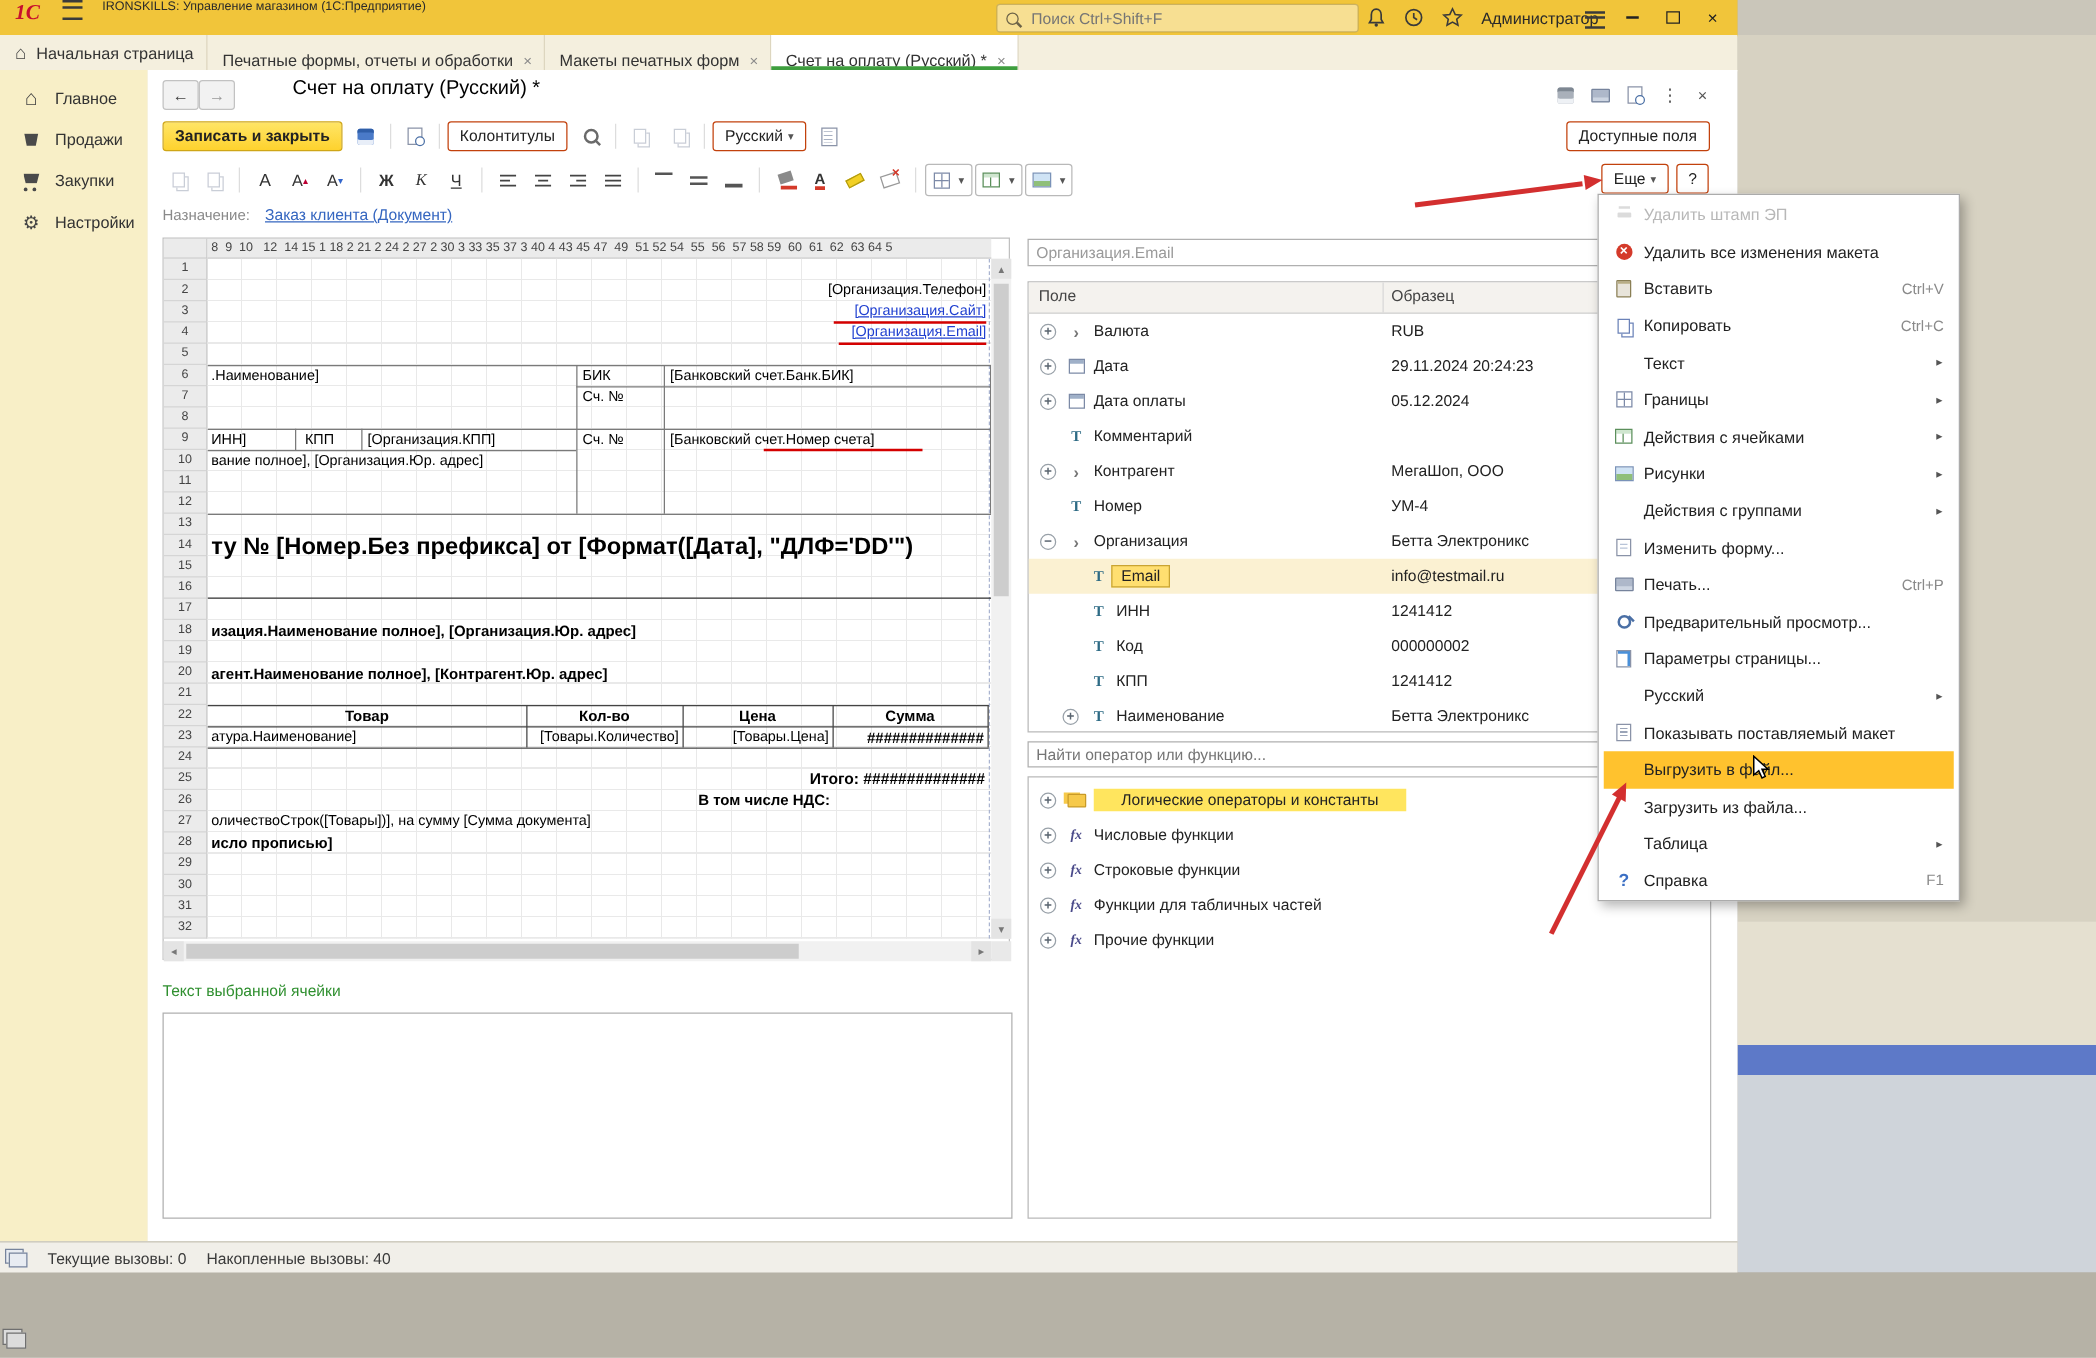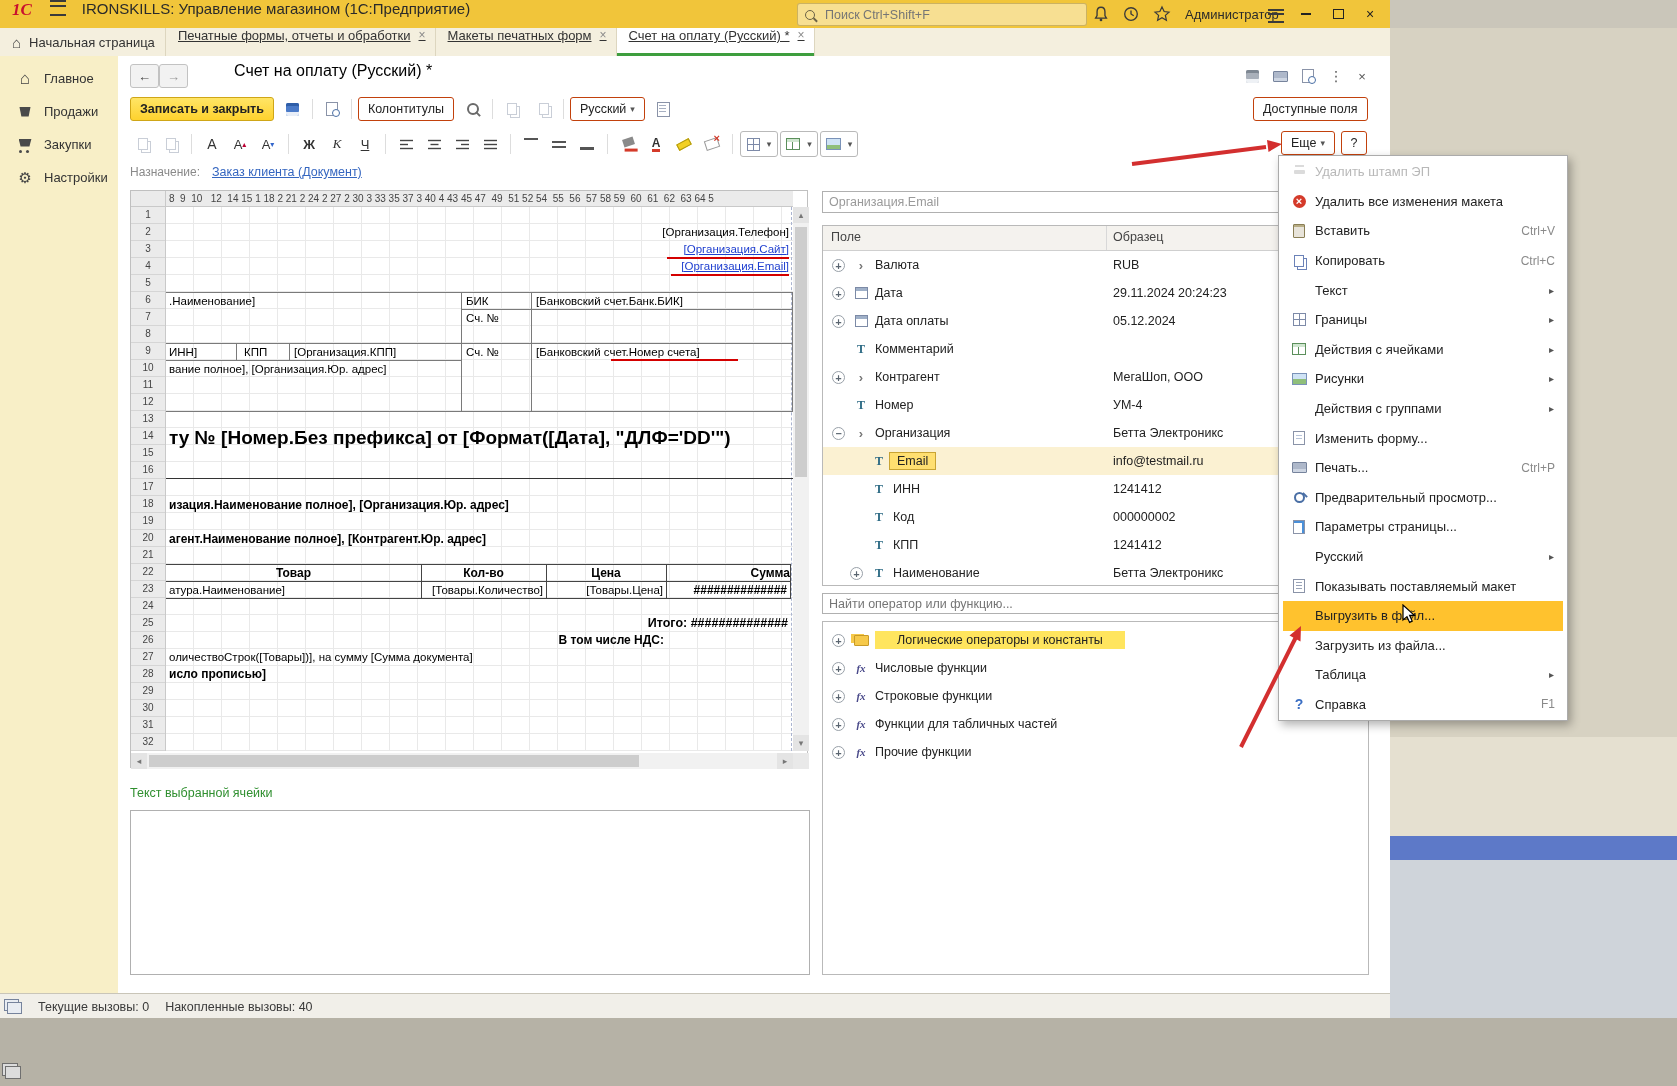--- a/index.html
+++ b/index.html
@@ -5,39 +5,39 @@
   html,body{margin:0;padding:0;background:#b6b2a6;}
   #root{position:relative;width:1677px;height:1086px;overflow:hidden;
         font-family:"Liberation Sans",sans-serif;color:#222;}
   
   .bg-band{position:absolute;left:1390px;width:287px;}
   
   .titlebar{position:absolute;left:0;top:0;width:1390px;height:28px;background:#f1c53a;border-bottom:1px solid #d9ac28;display:flex;}
   .logo1c{font:italic bold 17px "Liberation Serif",serif;color:#c8102e;margin-left:12px;}
   .hamburger{width:16px;height:12px;margin-left:18px;border-top:2px solid #3a3a3a;border-bottom:2px solid #3a3a3a;position:relative;}
   .hamburger::before{content:"";position:absolute;left:0;right:0;top:3px;height:2px;background:#3a3a3a;}
-  .tb-title{font-size:15px;color:#2a2a2a;margin-left:16px;white-space:nowrap;}
+  .tb-title{font-size:10px;color:#2a2a2a;margin-left:16px;white-space:nowrap;}
   .tb-search{position:absolute;left:797px;top:3px;width:288px;height:21px;background:rgba(255,255,255,.45);
              border:1px solid rgba(120,95,10,.35);border-radius:3px;display:flex;align-items:center;}
   .tb-search .mag{width:8px;height:8px;border:1.5px solid #6b6247;border-radius:50%;margin-left:7px;position:relative;}
   .tb-search .mag::after{content:"";position:absolute;width:5px;height:1.5px;background:#6b6247;transform:rotate(45deg);left:7px;top:8px;}
   .tb-search input{border:none;background:transparent;outline:none;font-size:12.5px;color:#6b6247;margin-left:8px;width:240px;}
   .tb-ico{position:absolute;top:5px;width:18px;height:18px;}
   .tb-user{position:absolute;left:1185px;top:7px;font-size:13px;color:#2a2a2a;}
   .sliders{position:absolute;left:1268px;top:9px;width:16px;height:10px;border-top:2px solid #3a3a3a;border-bottom:2px solid #3a3a3a;}
   .sliders::before{content:"";position:absolute;left:0;right:0;top:2px;height:2px;background:#3a3a3a;}
   .wbtn{position:absolute;top:0;width:28px;height:27px;display:flex;align-items:center;justify-content:center;font-size:14px;color:#222;}
   .wmin::before{content:"";width:10px;height:2px;background:#222;}
   .wmax::before{content:"";width:9px;height:8px;border:1.5px solid #222;}
   
   .tabbar{position:absolute;left:0;top:28px;width:1390px;height:28px;background:#f4efde;border-bottom:1px solid #d9d3bd;display:flex;}
   .home-sect{display:flex;align-items:center;width:165px;border-right:1px solid #ddd6bf;}
   .home-ic{font-size:15px;color:#444;margin-left:12px;}
   .home-lbl{font-size:13px;margin-left:8px;color:#333;}
-  .tab{display:flex;align-items:flex-start;border-right:1px solid #ddd6bf;position:relative;font-size:13px;color:#333;text-decoration:underline;}
+  .tab{display:flex;align-items:flex-end;border-right:1px solid #ddd6bf;position:relative;font-size:13px;color:#333;}
   .tab .tlbl{margin-left:12px;margin-right:8px;white-space:nowrap;}
   .tab .tclose{color:#8a8a8a;font-size:12px;margin-right:9px;}
   .tab.is-active{background:#ffffff;}
   .tab.is-active::after{content:"";position:absolute;left:0;right:0;bottom:0;height:3px;background:#3e9e3e;}
   
   .sidebar{position:absolute;left:0;top:56px;width:118px;height:937px;background:#f8efc7;border-right:1px solid #e6dcae;}
   .sb-item{display:flex;align-items:center;height:33px;cursor:default;}
   .sb-ic{width:20px;height:16px;margin-left:15px;position:relative;display:flex;align-items:center;justify-content:center;}
   .sb-lbl{font-size:13px;color:#333;margin-left:9px;}
   .ic-home::before{content:"⌂";font-size:17px;color:#444;}
@@ -541,21 +541,21 @@
       <div class="hl" style="left:0;top:357px;width:625px;background:#444;"></div>
       <div class="hl" style="left:0;top:374px;width:625px;background:#444;"></div>
       <div class="hl" style="left:0;top:391px;width:625px;background:#444;"></div>
       <div class="vl" style="left:255px;top:357px;height:34px;background:#444;"></div>
       <div class="vl" style="left:380px;top:357px;height:34px;background:#444;"></div>
       <div class="vl" style="left:500px;top:357px;height:34px;background:#444;"></div>
       <div class="vl" style="left:624px;top:357px;height:34px;background:#444;"></div>
       <div class="sc b" style="left:0;top:358px;width:255px;text-align:center;">Товар</div>
       <div class="sc b" style="left:255px;top:358px;width:125px;text-align:center;">Кол-во</div>
       <div class="sc b" style="left:380px;top:358px;width:120px;text-align:center;">Цена</div>
-      <div class="sc b" style="left:500px;top:358px;width:124px;text-align:right;">Сумма</div>
+      <div class="sc b" style="left:500px;top:358px;width:124px;text-align:center;">Сумма</div>
       <div class="sc" style="left:3px;top:375px;">атура.Наименование]</div>
       <div class="sc" style="left:255px;top:375px;width:122px;text-align:right;">[Товары.Количество]</div>
       <div class="sc" style="left:380px;top:375px;width:117px;text-align:right;">[Товары.Цена]</div>
       <div class="sc b" style="left:500px;top:375px;width:121px;text-align:right;">##############</div>
 
       <div class="sc b" style="top:408px;right:5px;font-size:12.5px;">Итого: ##############</div>
       <div class="sc b" style="top:425px;left:380px;width:118px;text-align:right;">В том числе НДС:</div>
       <div class="sc" style="left:3px;top:442px;">оличествоСтрок([Товары])], на сумму [Сумма документа]</div>
       <div class="sc b" style="left:3px;top:459px;">исло прописью]</div>
     </div>

